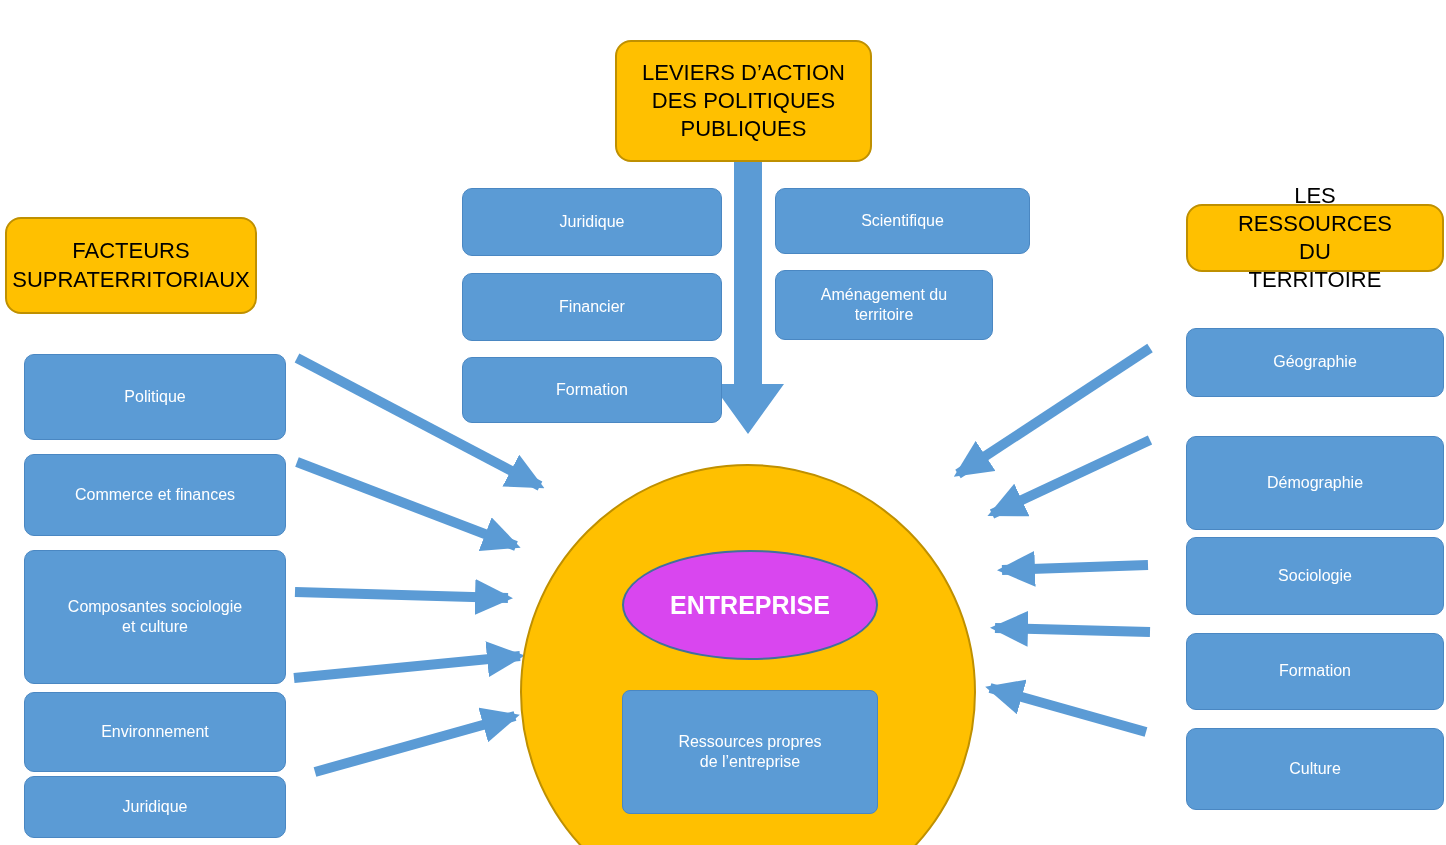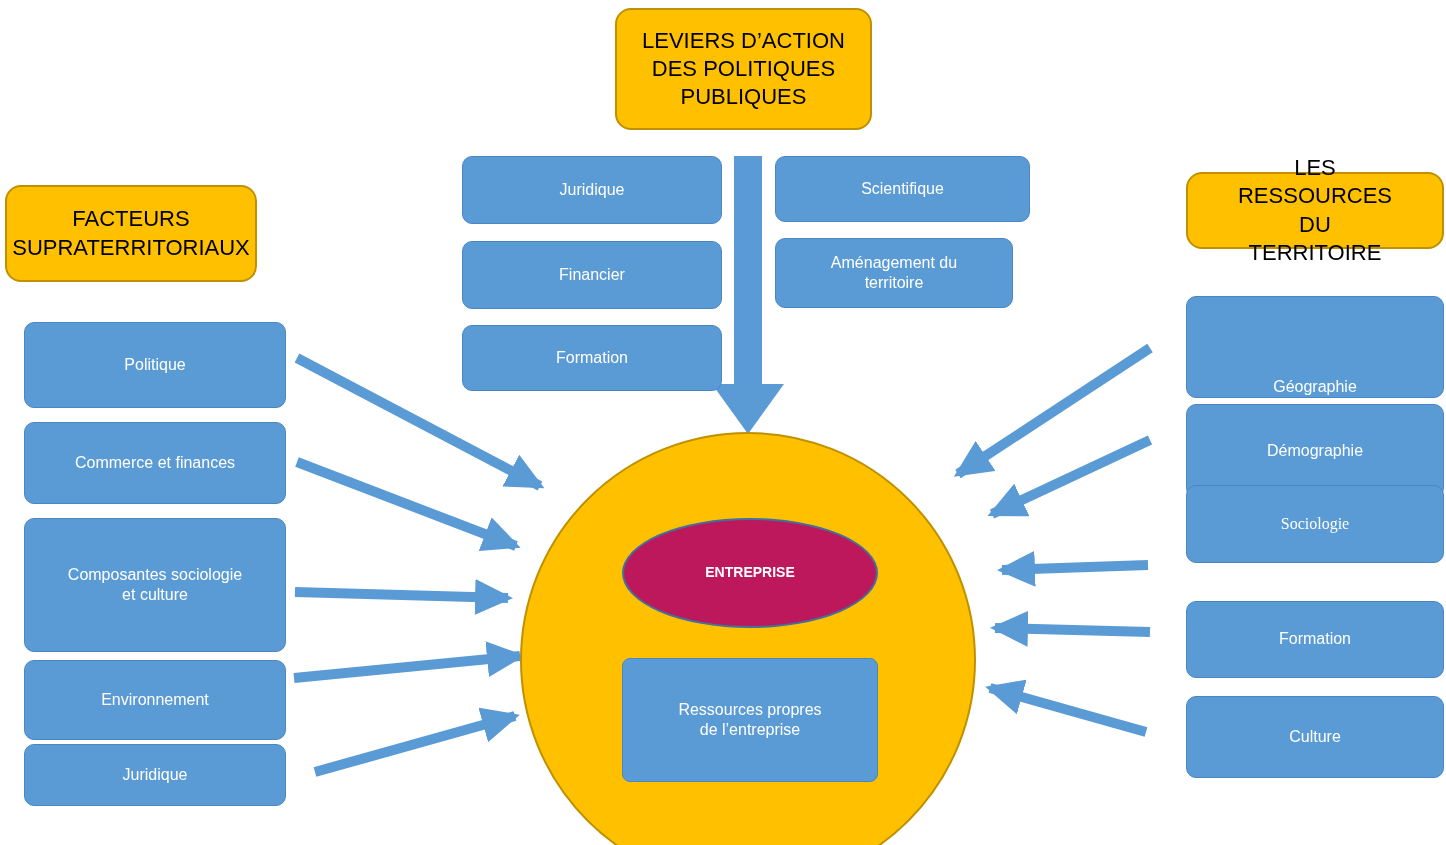--- a/index.html
+++ b/index.html
@@ -4,21 +4,21 @@
 <style>
   html, body { margin: 0; padding: 0; background: #ffffff; }
   #canvas {
     position: relative;
     width: 1446px;
     height: 845px;
     background: #ffffff;
     overflow: hidden;
     font-family: "Liberation Sans", sans-serif;
   }
-  .abs { position: absolute; box-sizing: border-box; }
+  .abs { position: absolute; box-sizing: border-box; margin-top: 32px; }
   .box {
     display: flex;
     align-items: center;
     justify-content: center;
     text-align: center;
     line-height: 1.28;
   }
   .gold {
     background: #FFC000;
     border: 2px solid #BF9000;
@@ -32,26 +32,26 @@
     border-radius: 10px;
     color: #ffffff;
     font-size: 16px;
   }
   .circle {
     background: #FFC000;
     border: 2px solid #BF9000;
     border-radius: 50%;
   }
   .ellipse {
-    background: #be185d;
+    background: #d946ef;
     border: 2px solid #41719C;
     border-radius: 50%;
     color: #ffffff;
     font-weight: bold;
-    font-size: 14px;
+    font-size: 25px;
   }
   svg.layer { position: absolute; left: 0; top: 0; pointer-events: none; }
   .arrow-line { stroke: #5B9BD5; stroke-width: 10; }
 </style>
 </head>
 <body>
 
 <div id="canvas">
 
   <svg class="layer" width="1446" height="845">
@@ -86,21 +86,21 @@
   <div class="abs box blue" style="left:462px; top:241px; width:260px; height:68px;">
     <span>Financier</span>
   </div>
   <div class="abs box blue" style="left:462px; top:325px; width:260px; height:66px;">
     <span>Formation</span>
   </div>
 
   <div class="abs box blue" style="left:775px; top:156px; width:255px; height:66px;">
     <span>Scientifique</span>
   </div>
-  <div class="abs box blue" style="left:775px; top:238px; width:238px; height:70px; padding:0 28px;">
+  <div class="abs box blue" style="left:775px; top:238px; width:218px; height:70px; padding:0 28px;">
     <span>Aménagement du territoire</span>
   </div>
 
   <div class="abs box gold" style="left:5px; top:185px; width:252px; height:97px; padding:0 16px;">
     <span>FACTEURS SUPRATERRITORIAUX</span>
   </div>
 
   <div class="abs box blue" style="left:24px; top:322px; width:262px; height:86px; padding:0 34px;">
     <span>Politique</span>
   </div>
@@ -110,31 +110,31 @@
   <div class="abs box blue" style="left:24px; top:518px; width:262px; height:134px; padding:0 34px;">
     <span>Composantes sociologie et culture</span>
   </div>
   <div class="abs box blue" style="left:24px; top:660px; width:262px; height:80px; padding:0 20px;">
     <span>Environnement</span>
   </div>
   <div class="abs box blue" style="left:24px; top:744px; width:262px; height:62px; padding:0 20px;">
     <span>Juridique</span>
   </div>
 
-  <div class="abs box gold" style="left:1186px; top:172px; width:258px; height:77px; padding:0 42px;">
+  <div class="abs box gold" style="left:1186px; top:172px; width:258px; height:68px; padding:0 42px;">
     <span>LES RESSOURCES DU TERRITOIRE</span>
   </div>
 
-  <div class="abs box blue" style="left:1186px; top:296px; width:258px; height:102px;align-items:flex-end;">
+  <div class="abs box blue" style="left:1186px; top:296px; width:258px; height:69px;">
     <span>Géographie</span>
   </div>
   <div class="abs box blue" style="left:1186px; top:404px; width:258px; height:94px;">
     <span>Démographie</span>
   </div>
-  <div class="abs box blue" style="left:1186px; top:485px; width:258px; height:78px;font-family:Liberation Serif, serif;">
+  <div class="abs box blue" style="left:1186px; top:505px; width:258px; height:78px;">
     <span>Sociologie</span>
   </div>
   <div class="abs box blue" style="left:1186px; top:601px; width:258px; height:77px;">
     <span>Formation</span>
   </div>
   <div class="abs box blue" style="left:1186px; top:696px; width:258px; height:82px;">
     <span>Culture</span>
   </div>
 
   <div class="abs circle" style="left:520px; top:432px; width:456px; height:456px;"></div>

